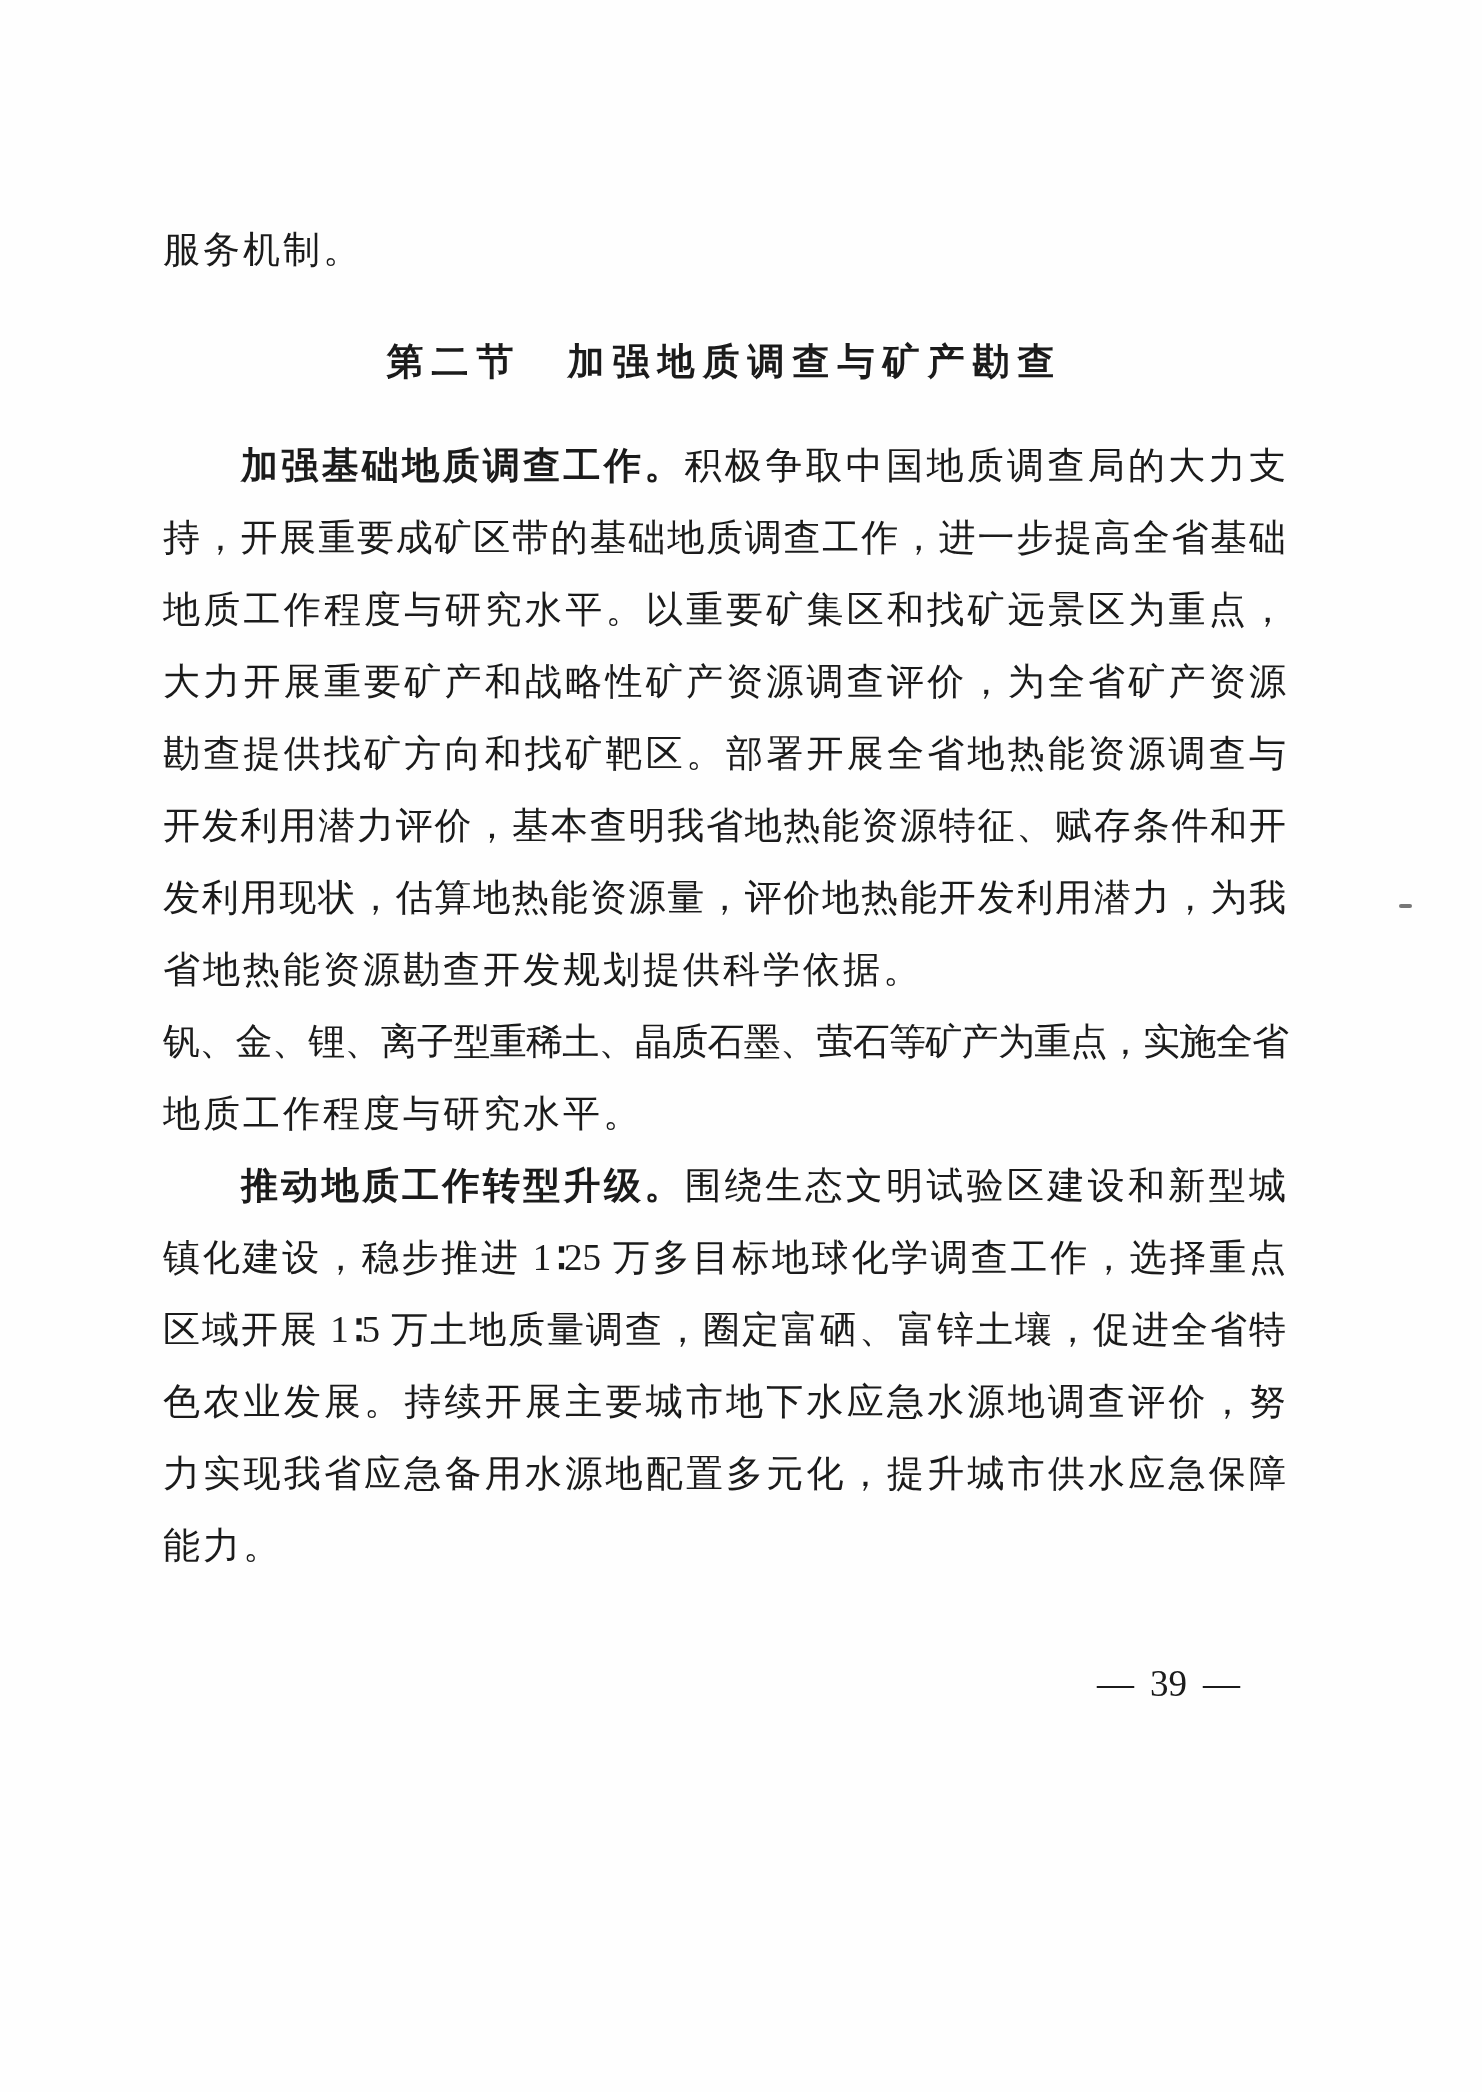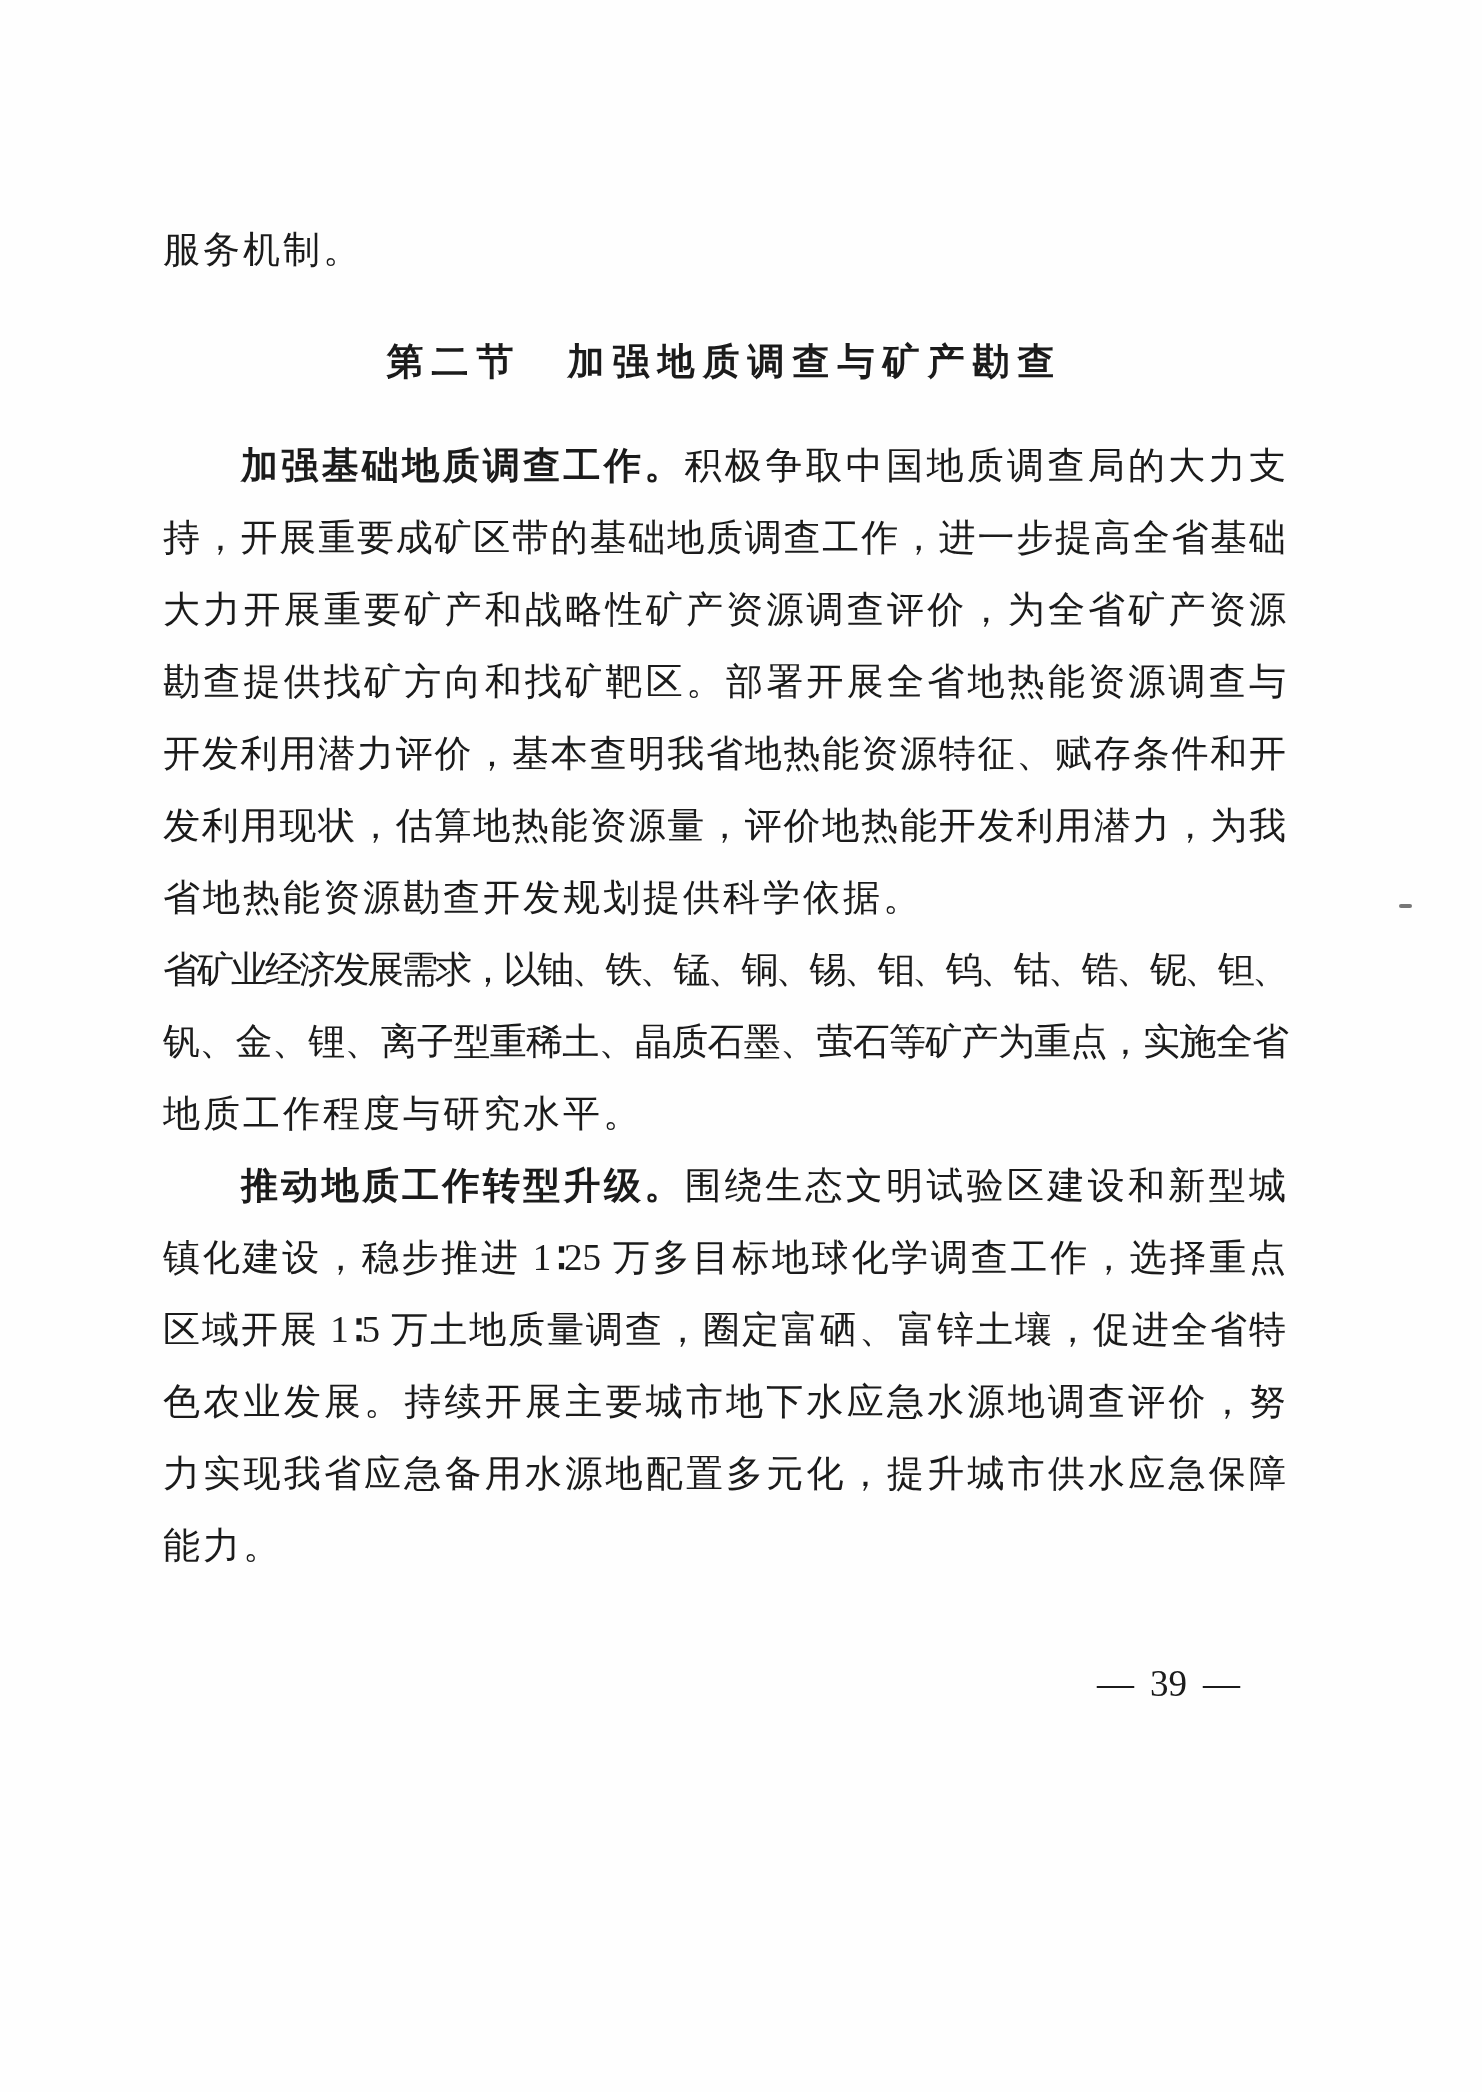--- a/index.html
+++ b/index.html
@@ -96,29 +96,29 @@
 
     <div class="section-heading">
       <span class="heading-label">第二节</span><span>加强地质调查与矿产勘查</span>
     </div>
 
     <div>
       <div class="line first-line para-start">
         <span class="lead">加强基础地质调查工作。</span><span>积极争取中国地质调查局的大力支</span>
       </div>
       <div class="line">持，开展重要成矿区带的基础地质调查工作，进一步提高全省基础</div>
+      <div class="line">地质工作程度与研究水平。以重要矿集区和找矿远景区为重点，</div>
       <div class="line">大力开展重要矿产和战略性矿产资源调查评价，为全省矿产资源</div>
       <div class="line">勘查提供找矿方向和找矿靶区。部署开展全省地热能资源调查与</div>
       <div class="line">开发利用潜力评价，基本查明我省地热能资源特征、赋存条件和开</div>
       <div class="line">发利用现状，估算地热能资源量，评价地热能开发利用潜力，为我</div>
       <div class="line no-justify">省地热能资源勘查开发规划提供科学依据。</div>
     </div>
 
     <div>
-      <div class="line tight">省矿业经济发展需求，以铀、铁、锰、铜、锡、钼、钨、钴、锆、铌、钽、</div>
       <div class="line tight">钒、金、锂、离子型重稀土、晶质石墨、萤石等矿产为重点，实施全省</div>
       <div class="line no-justify">地质工作程度与研究水平。</div>
     </div>
 
     <div>
       <div class="line first-line">
         <span class="lead">推动地质工作转型升级。</span><span>围绕生态文明试验区建设和新型城</span>
       </div>
       <div class="line">镇化建设，稳步推进 1∶25 万多目标地球化学调查工作，选择重点</div>
       <div class="line">区域开展 1∶5 万土地质量调查，圈定富硒、富锌土壤，促进全省特</div>

